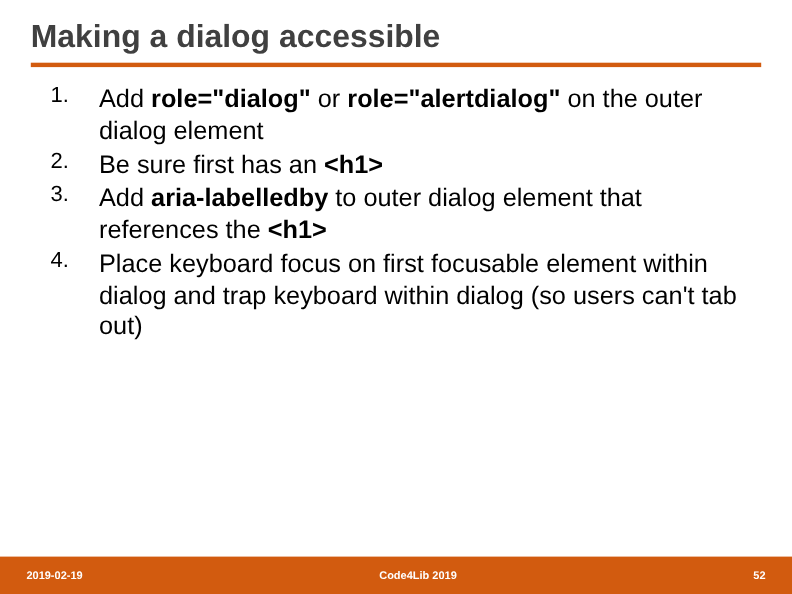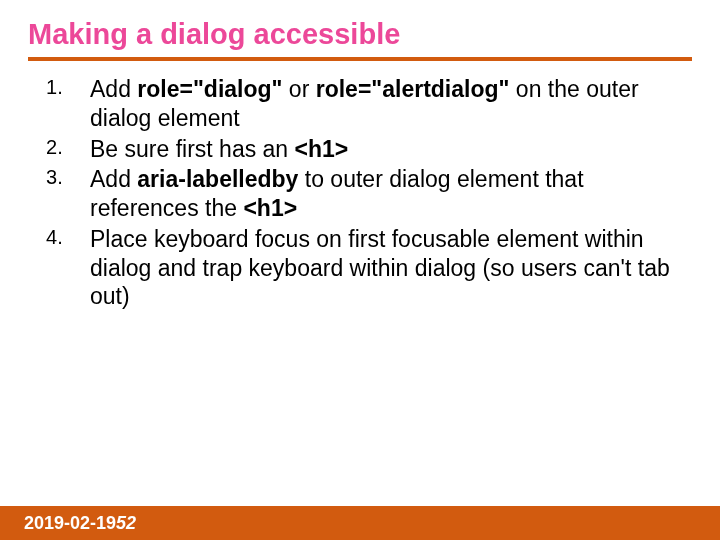--- a/index.html
+++ b/index.html
@@ -14,21 +14,21 @@
     .slide {
       width: 100%;
       height: 100%;
       padding: 18px 28px 0 28px;
       display: flex;
       flex-direction: column;
     }
     .title {
       font-size: 29px;
       font-weight: bold;
-      color: #ec4899;
+      color: #404040;
       padding-bottom: 6px;
       border-bottom: 4px solid #d25b0f;
       margin-bottom: 14px;
     }
     .content {
       flex: 1;
     }
     .list {
       list-style: none;
       counter-reset: item;
@@ -53,39 +53,40 @@
     .footer {
       position: absolute;
       bottom: 0;
       left: 0;
       width: 100%;
       height: 34px;
       background: #d25b0f;
       display: flex;
       align-items: center;
       color: #fff;
-      font-size: 18px;
+      font-size: 10px;
       font-weight: bold;
       padding: 0 24px;
     }
     .footer-left { flex: 0 0 auto; }
     .footer-center { flex: 1; text-align: center; }
-    .footer-right { flex: 0 0 auto; font-style: italic; }
+    .footer-right { flex: 0 0 auto; }
   </style>
 </head>
 <body>
 
 <div class="slide">
   <h1 class="title">Making a dialog accessible</h1>
   <div class="content">
     <ol class="list">
         <li><span>Add </span><span class="bold">role="dialog"</span><span> or </span><span class="bold">role="alertdialog"</span><span> on the outer dialog element</span></li>
         <li><span>Be sure first has an </span><span class="bold">&lt;h1&gt;</span></li>
         <li><span>Add </span><span class="bold">aria-labelledby</span><span> to outer dialog element that references the </span><span class="bold">&lt;h1&gt;</span></li>
         <li><span>Place keyboard focus on first focusable element within dialog and trap keyboard within dialog (so users can't tab out)</span></li>
       </ol>
   </div>
 </div>
 
 <div class="footer">
   <div class="footer-left">2019-02-19</div>
+  <div class="footer-center">Code4Lib 2019</div>
   <div class="footer-right">52</div>
 </div>
 
 </body></html>

